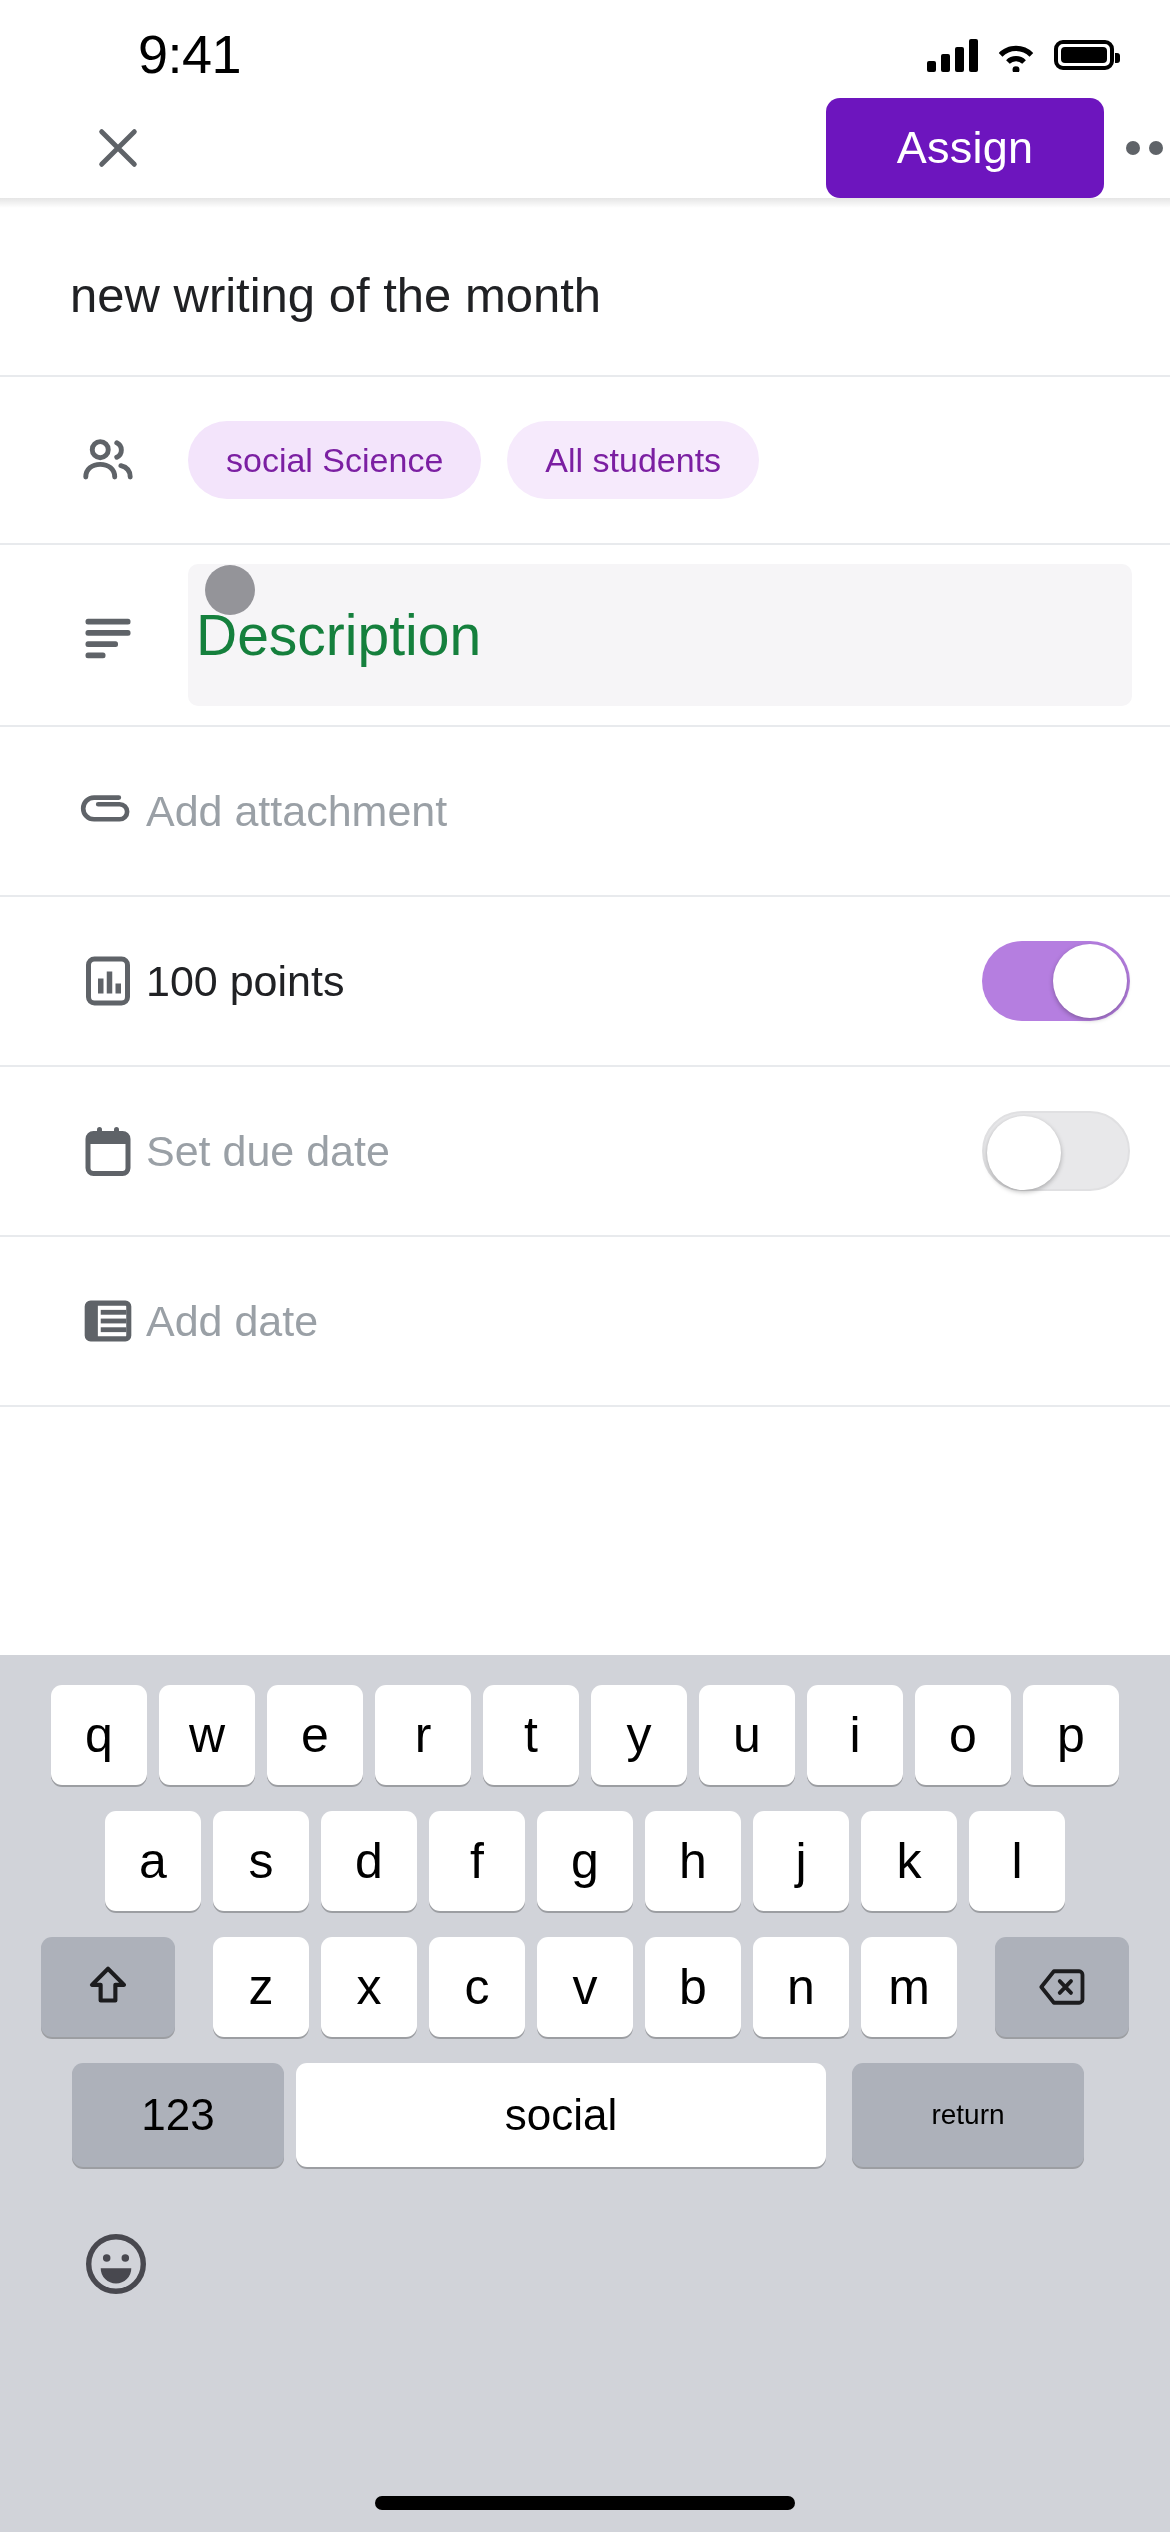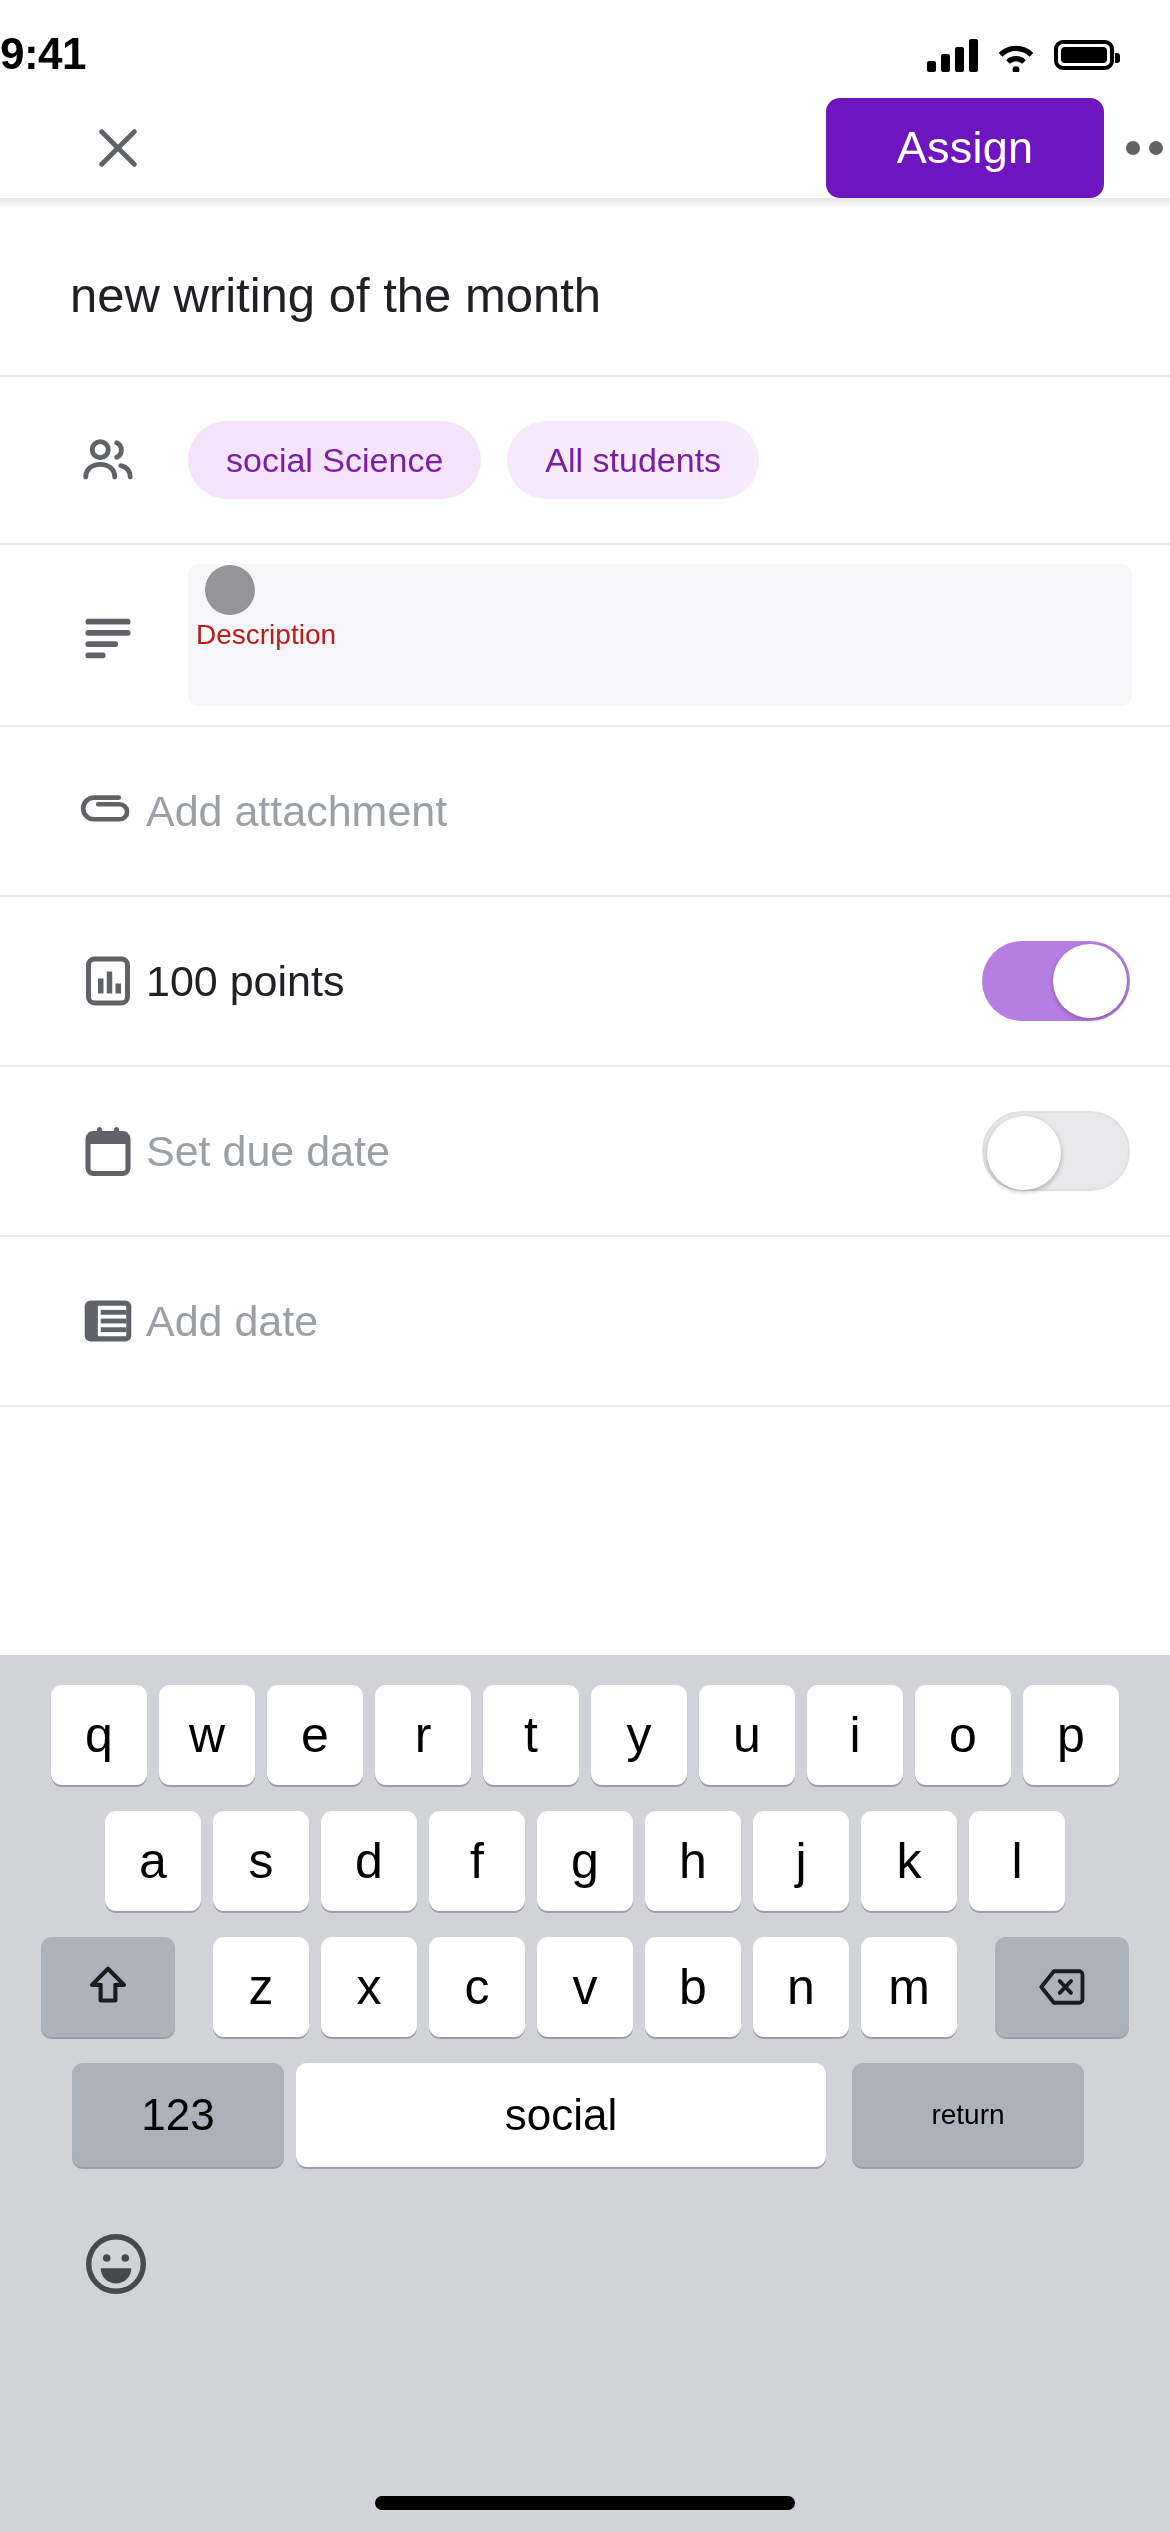--- a/index.html
+++ b/index.html
@@ -11,22 +11,22 @@
   }
   .phone { position: relative; width: 1170px; height: 2532px; background:#fff; }
 
   
   .status-bar {
     position: absolute; top: 0; left: 0; width: 1170px; height: 98px;
     display: flex; align-items: center; justify-content: space-between;
     padding: 0 56px 0 0;
   }
   .status-time {
-    font-size: 44px; font-weight: 700; color: #000;
-    letter-spacing: -0.5px; margin-top: 10px;
+    font-size: 54px; font-weight: 400; color: #000;
+    letter-spacing: -0.5px; margin-left: 138px; margin-top: 10px;
   }
   .status-icons { display: flex; align-items: center; gap: 16px; margin-top: 12px; }
   .signal { display: flex; align-items: flex-end; gap: 5px; height: 34px; }
   .signal i { display:block; width: 9px; background: #000; border-radius: 2px; }
   .signal i:nth-child(1){ height: 11px; }
   .signal i:nth-child(2){ height: 18px; }
   .signal i:nth-child(3){ height: 25px; }
   .signal i:nth-child(4){ height: 33px; }
   .battery {
     width: 60px; height: 30px; border: 4px solid #000; border-radius: 9px;
@@ -93,21 +93,21 @@
     border-radius: 999px; padding: 0 38px; height: 78px;
     display:flex; align-items:center; font-size: 34px; cursor:pointer;
   }
 
   
   .desc-row { position: relative; min-height: 182px; padding-left: 70px; padding-right: 38px; }
   .desc-box {
     margin-left: 42px; flex: 1; height: 142px; border-radius: 10px;
     display:flex; align-items:center; padding-left: 8px;
   }
-  .desc-placeholder { font-size: 28px; color:#b91c1c; }
+  .desc-placeholder { font-size: 57px; color:#15803d; }
   .touch-dot {
     position:absolute; left: 205px; top: 20px;
     width: 50px; height: 50px; border-radius: 50%;
     background: #8e8e93; opacity: 0.95;
   }
 
   
   .toggle { width: 148px; height: 80px; border-radius: 999px; position:relative; cursor:pointer; }
   .toggle .knob {
     position:absolute; top: 3px; width: 74px; height: 74px; border-radius: 50%;

